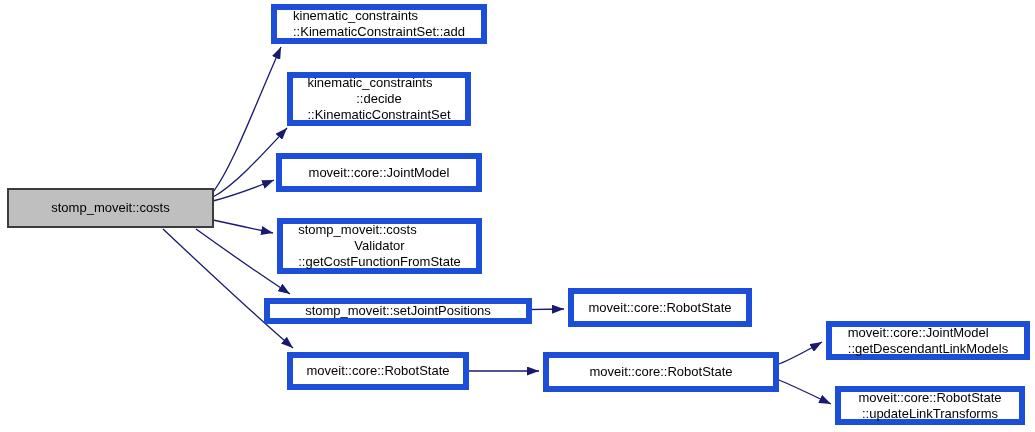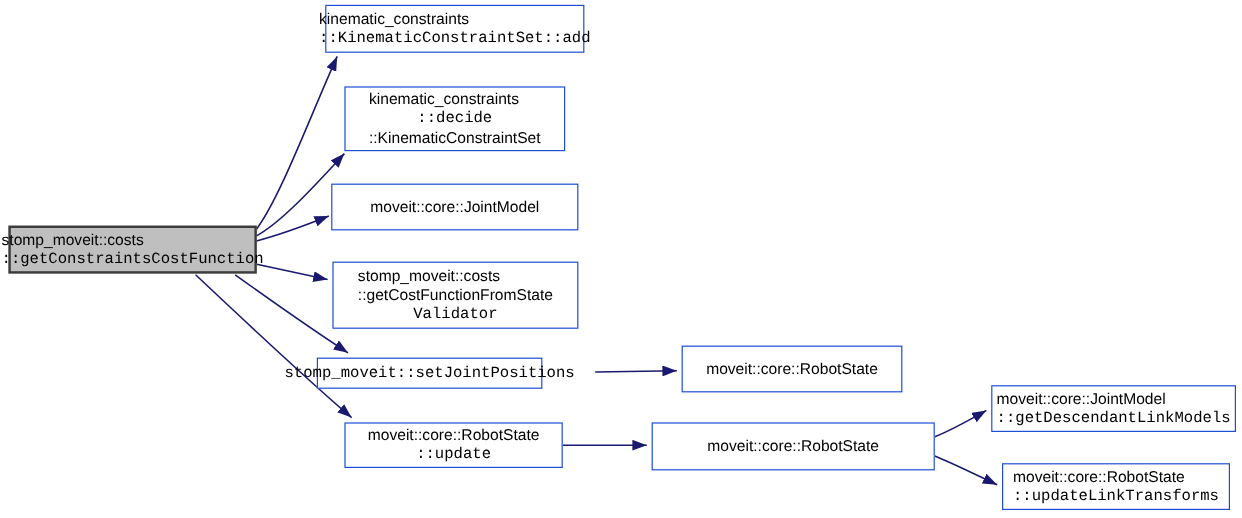--- a/index.html
+++ b/index.html
@@ -20,37 +20,37 @@
     left: 0;
     top: 0;
     width: 1035px;
     height: 432px;
     z-index: 1;
   }
   .node {
     position: absolute;
     box-sizing: border-box;
     background: #ffffff;
-    border: 1px solid #1d4ed8;
+    border: 6px solid #1d4ed8;
     color: #000000;
     font-size: 13px;
     line-height: 16px;
     display: flex;
     align-items: center;
     justify-content: center;
     text-align: center;
     z-index: 2;
     white-space: nowrap;
   }
   .node .label {
     display: inline-block;
     text-align: left;
   }
   .node .ln { display: block; }
-  .node .ln-last { text-align: center; font-family: Liberation Mono, monospace; }
+  .node .ln-last { text-align: center; }
   .node.root {
     background: #bfbfbf;
     border: 2px solid #3c3c3c;
   }
 </style>
 </head>
 <body>
 
 <div id="canvas">
 
@@ -70,21 +70,20 @@
       <path d="M 496 310 L 564 309" marker-end="url(#arrow)"></path>
       <path d="M 469 371 L 539 371" marker-end="url(#arrow)"></path>
       <path d="M 779 364 C 794 358 808 350 822 342" marker-end="url(#arrow)"></path>
       <path d="M 779 380 C 796 387 814 396 831 404" marker-end="url(#arrow)"></path>
     </g>
   </svg>
 
   <div class="node root" style="left:7px; top:188px; width:207px; height:40px;">
     <div class="label">
       <span class="ln">stomp_moveit::costs</span>
-      <span class="ln ln-last">::getConstraintsCostFunction</span>
     </div>
   </div>
 
   <div class="node" style="left:271px; top:4px; width:216px; height:40px;">
     <div class="label">
       <span class="ln">kinematic_constraints</span>
       <span class="ln ln-last">::KinematicConstraintSet::add</span>
     </div>
   </div>
 
@@ -98,35 +97,34 @@
 
   <div class="node" style="left:276px; top:153px; width:206px; height:39px;">
     <div class="label">
       <span class="ln">moveit::core::JointModel</span>
     </div>
   </div>
 
   <div class="node" style="left:277px; top:218px; width:205px; height:56px;">
     <div class="label">
       <span class="ln">stomp_moveit::costs</span>
+      <span class="ln ln-last">Validator</span>
       <span class="ln">::getCostFunctionFromState</span>
-      <span class="ln ln-last">Validator</span>
     </div>
   </div>
 
-  <div class="node" style="left:264px; top:298px; width:188px; height:26px;">
+  <div class="node" style="left:264px; top:298px; width:268px; height:26px;">
     <div class="label">
       <span class="ln ln-last">stomp_moveit::setJointPositions</span>
     </div>
   </div>
 
   <div class="node" style="left:287px; top:352px; width:182px; height:38px;">
     <div class="label">
       <span class="ln">moveit::core::RobotState</span>
-      <span class="ln ln-last">::update</span>
     </div>
   </div>
 
   <div class="node" style="left:568px; top:288px; width:184px; height:39px;">
     <div class="label">
       <span class="ln">moveit::core::RobotState</span>
     </div>
   </div>
 
   <div class="node" style="left:543px; top:352px; width:236px; height:40px;">

